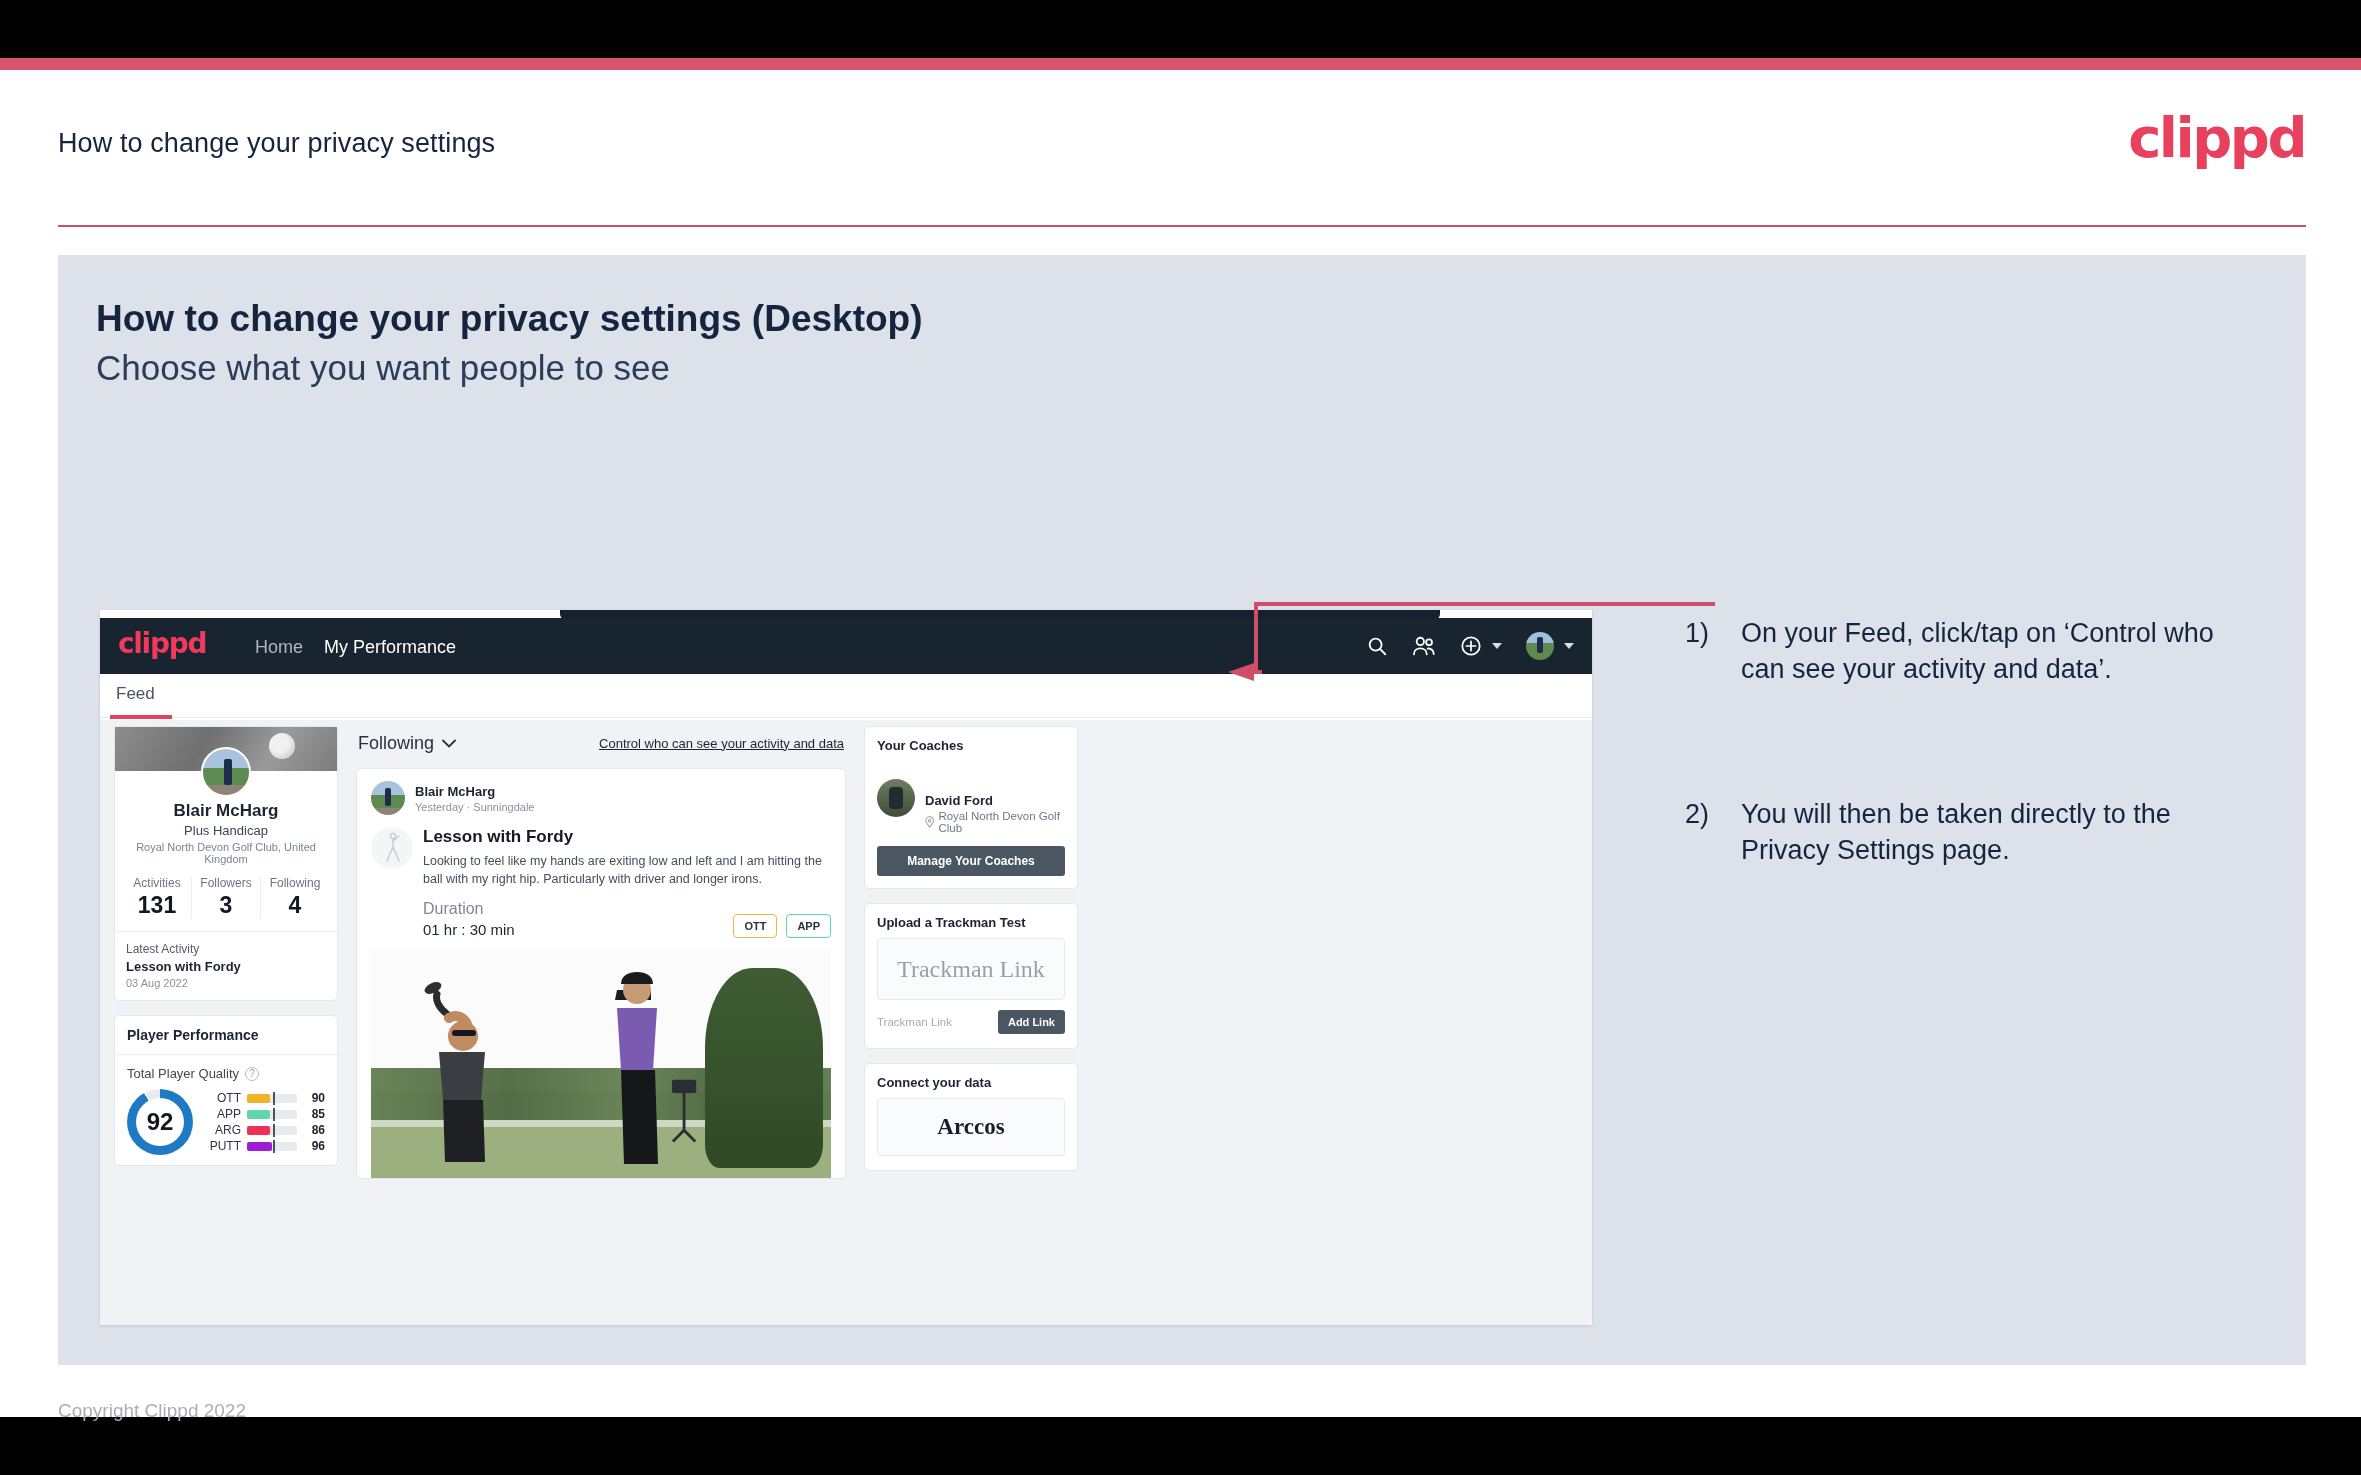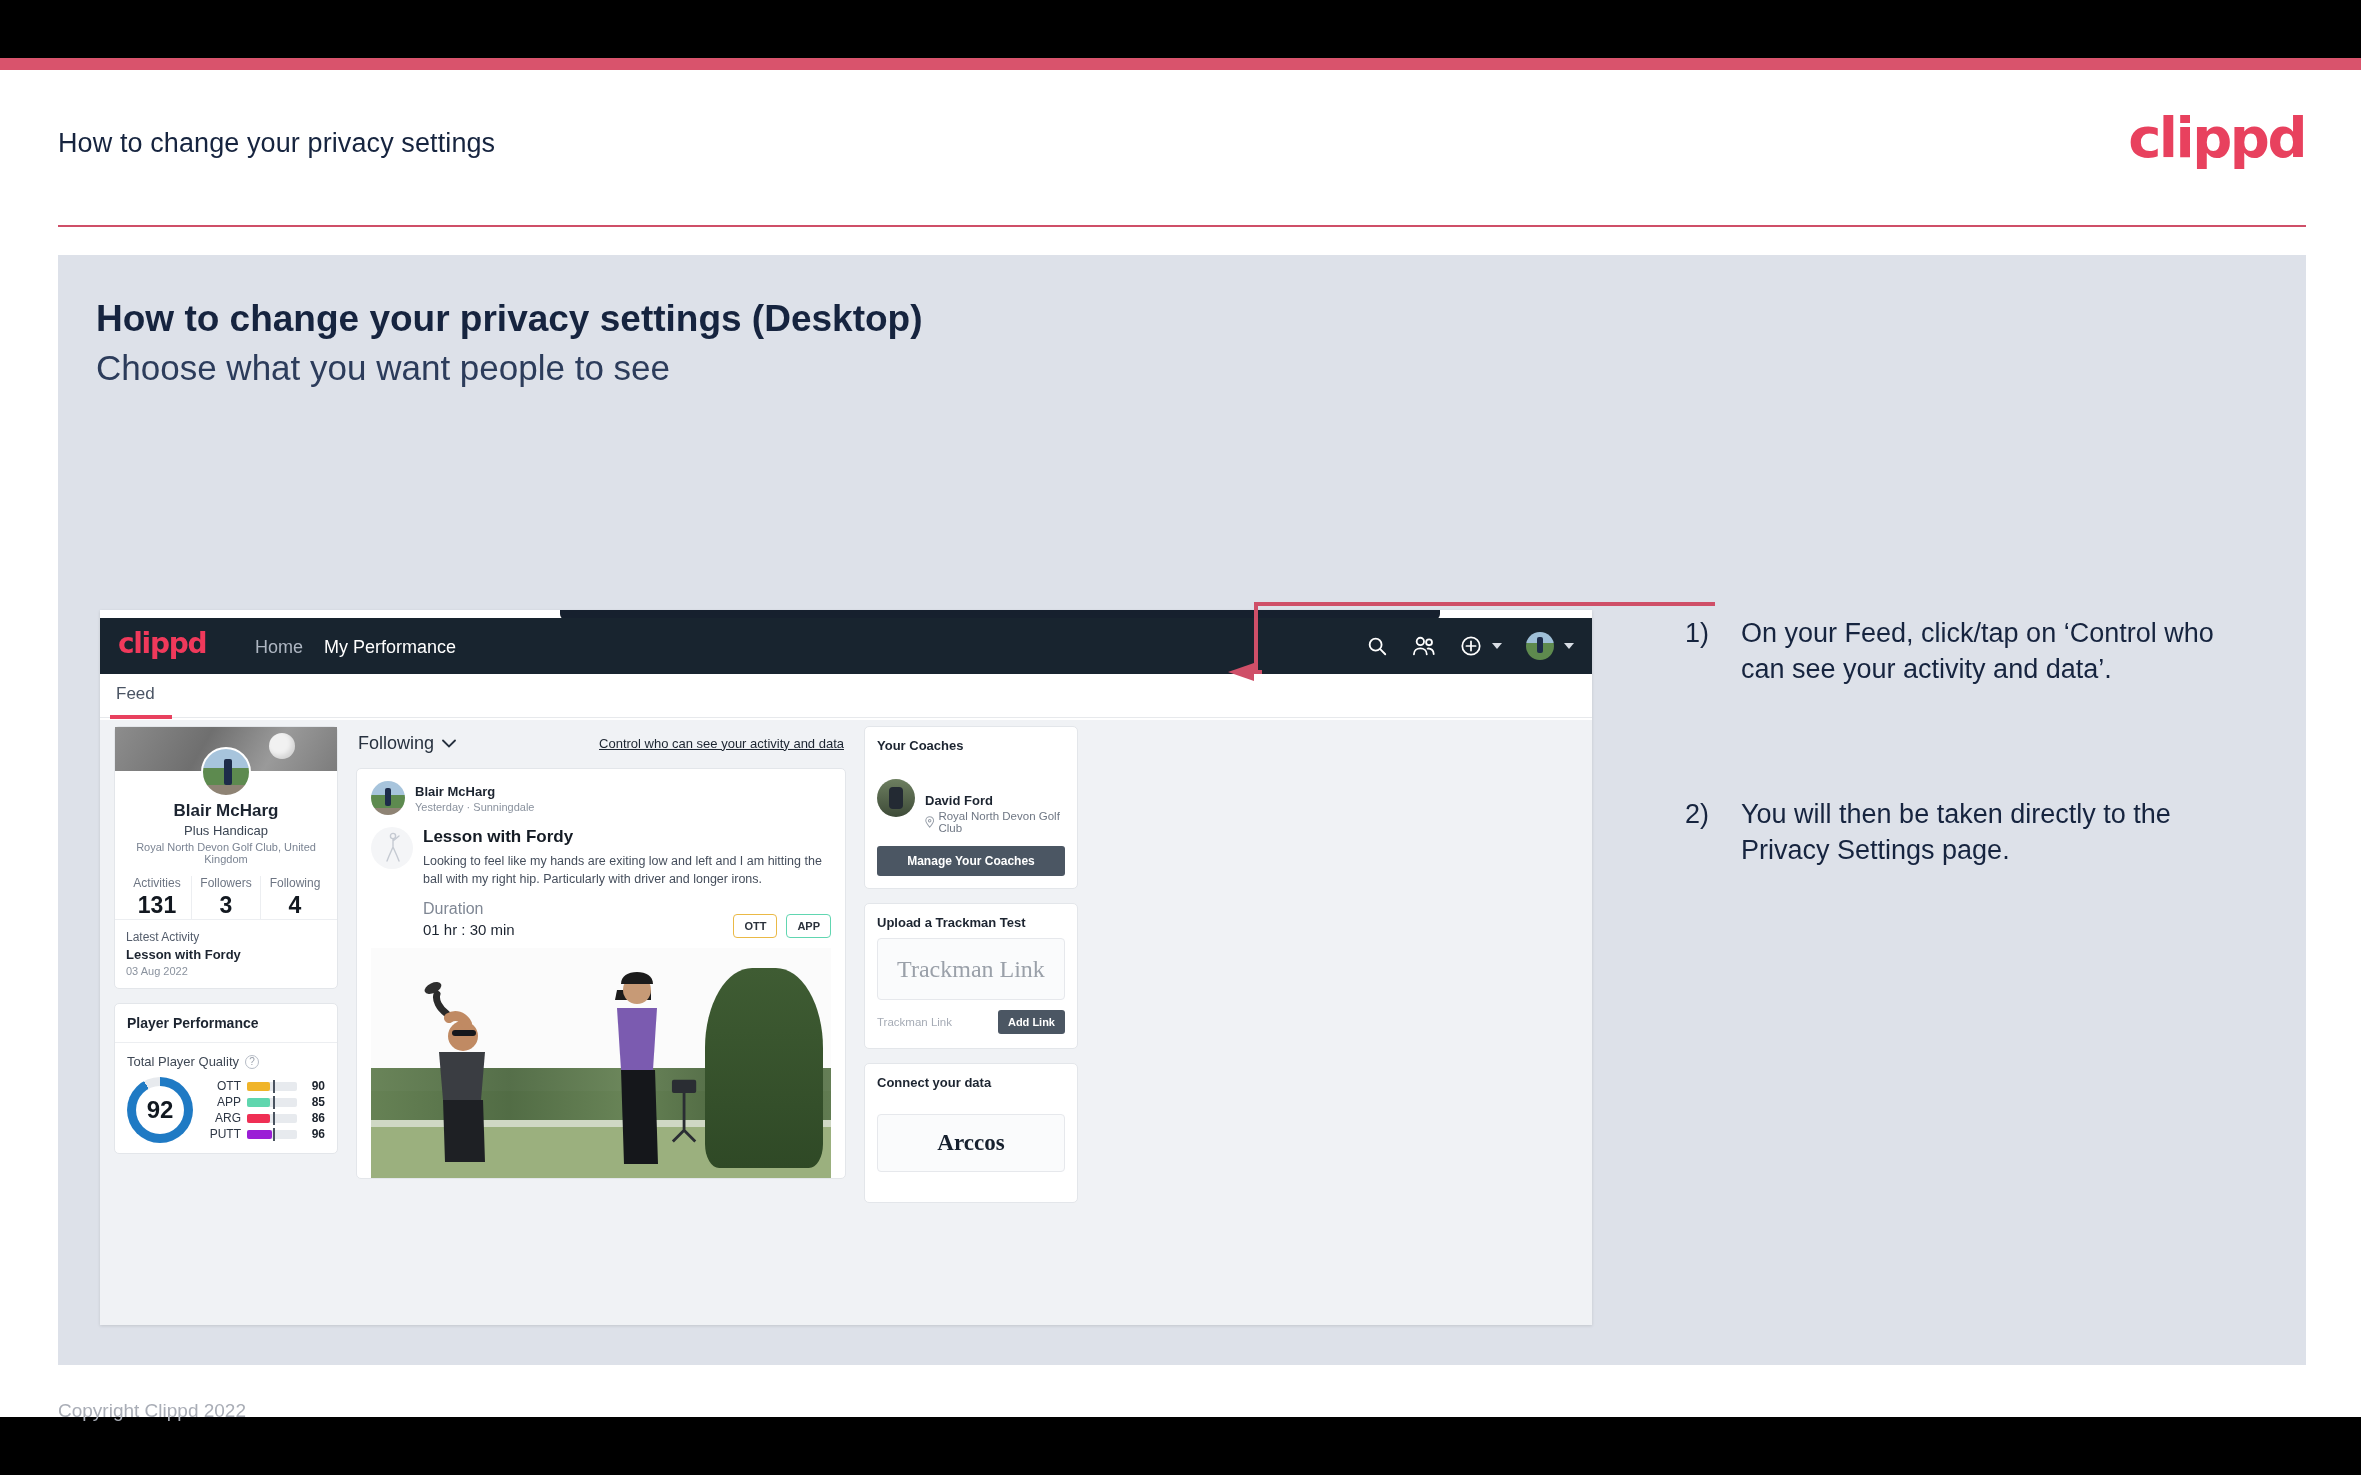--- a/index.html
+++ b/index.html
@@ -66,21 +66,21 @@
                       background: #1d2c4a; border-radius: 2px; }
   .pf-body { padding: 30px 8px 0; text-align: center; }
   .pf-name { font-size: 17px; font-weight: 700; color: #1c2430; }
   .pf-hcp  { font-size: 13px; color: #3b4553; margin-top: 2px; }
   .pf-club { font-size: 11px; color: #7b8493; margin-top: 3px; }
   .pf-stats { display: flex; margin-top: 11px; }
   .pf-stat { flex: 1; border-left: 1px solid #eceef1; }
   .pf-stat:first-child { border-left: none; }
   .pf-stat .lbl { font-size: 12px; color: #6d7583; }
   .pf-stat .val { font-size: 23px; font-weight: 700; color: #121820; margin-top: 2px; }
-  .pf-latest { border-top: 1px solid #eceef1; padding: 10px 11px 11px; text-align: left; }
+  .pf-latest { border-top: 1px solid #eceef1; margin-top: 12px; padding: 10px 11px 11px; text-align: left; }
   .pf-latest .t1 { font-size: 12px; color: #535c6b; }
   .pf-latest .t2 { font-size: 13px; font-weight: 700; color: #1c2430; margin-top: 3px; }
   .pf-latest .t3 { font-size: 11px; color: #8a929e; margin-top: 3px; }
 
   .perf-card { margin-top: 14px; }
   .perf-head { padding: 11px 12px; border-bottom: 1px solid #eceef1; font-size: 14px; font-weight: 700; color: #1c2430; }
   .perf-body { padding: 11px 12px 10px; }
   .tpq-row { font-size: 13px; color: #3f4855; display: flex; align-items: center; gap: 6px; }
   .q-mark { width: 14px; height: 14px; border: 1.4px solid #b6bcc6; border-radius: 50%; color: #9aa1ac;
             font-size: 10px; line-height: 12px; text-align: center; }
@@ -143,21 +143,21 @@
   .coach-name { font-size: 13px; font-weight: 700; color: #1c2430; margin-top: 32px; }
   .coach-club { font-size: 11.5px; color: #6f7784; margin-top: 2px; display: flex; align-items: center; gap: 4px; }
   .btn-dark { margin: 0 12px 12px; height: 30px; background: #4b5663; color: #fff; border-radius: 3px;
               display: flex; align-items: center; justify-content: center; font-size: 12px; font-weight: 700; }
   .tm-box { margin: 0 12px; border: 1px solid #e6e8ec; border-radius: 4px; background: #fafbfc;
             height: 62px; display: flex; align-items: center; justify-content: center; }
   .tm-word { font-family: "Liberation Serif", serif; font-size: 24px; color: #9aa0a9; }
   .tm-input { margin: 10px 12px 12px; display: flex; align-items: center; justify-content: space-between; gap: 8px; }
   .tm-ph { font-size: 11.5px; color: #a6acb6; }
   .btn-add { background: #4b5663; color: #fff; font-size: 11px; font-weight: 700; padding: 6px 10px; border-radius: 3px; }
-  .arccos-box { margin: 16px 12px; border: 1px solid #e6e8ec; border-radius: 4px; background: #fafbfc;
+  .arccos-box { margin: 0 12px; border: 1px solid #e6e8ec; border-radius: 4px; background: #fafbfc;
                 height: 58px; display: flex; align-items: center; justify-content: center; }
   .arccos-word { font-family: "Liberation Serif", serif; font-size: 23px; font-weight: 700; color: #16202e; }
 
   
   .connector { position: absolute; left: 0; top: 0; width: 2361px; height: 1475px; pointer-events: none; }
 
   .steps { position: absolute; left: 1685px; top: 545px; width: 560px; }
   .step { display: flex; gap: 14px; }
   .step-num { font-size: 27px; color: #16243f; line-height: 1.35; width: 42px; flex: none; }
   .step-txt { font-size: 27px; color: #16243f; line-height: 1.35; }

